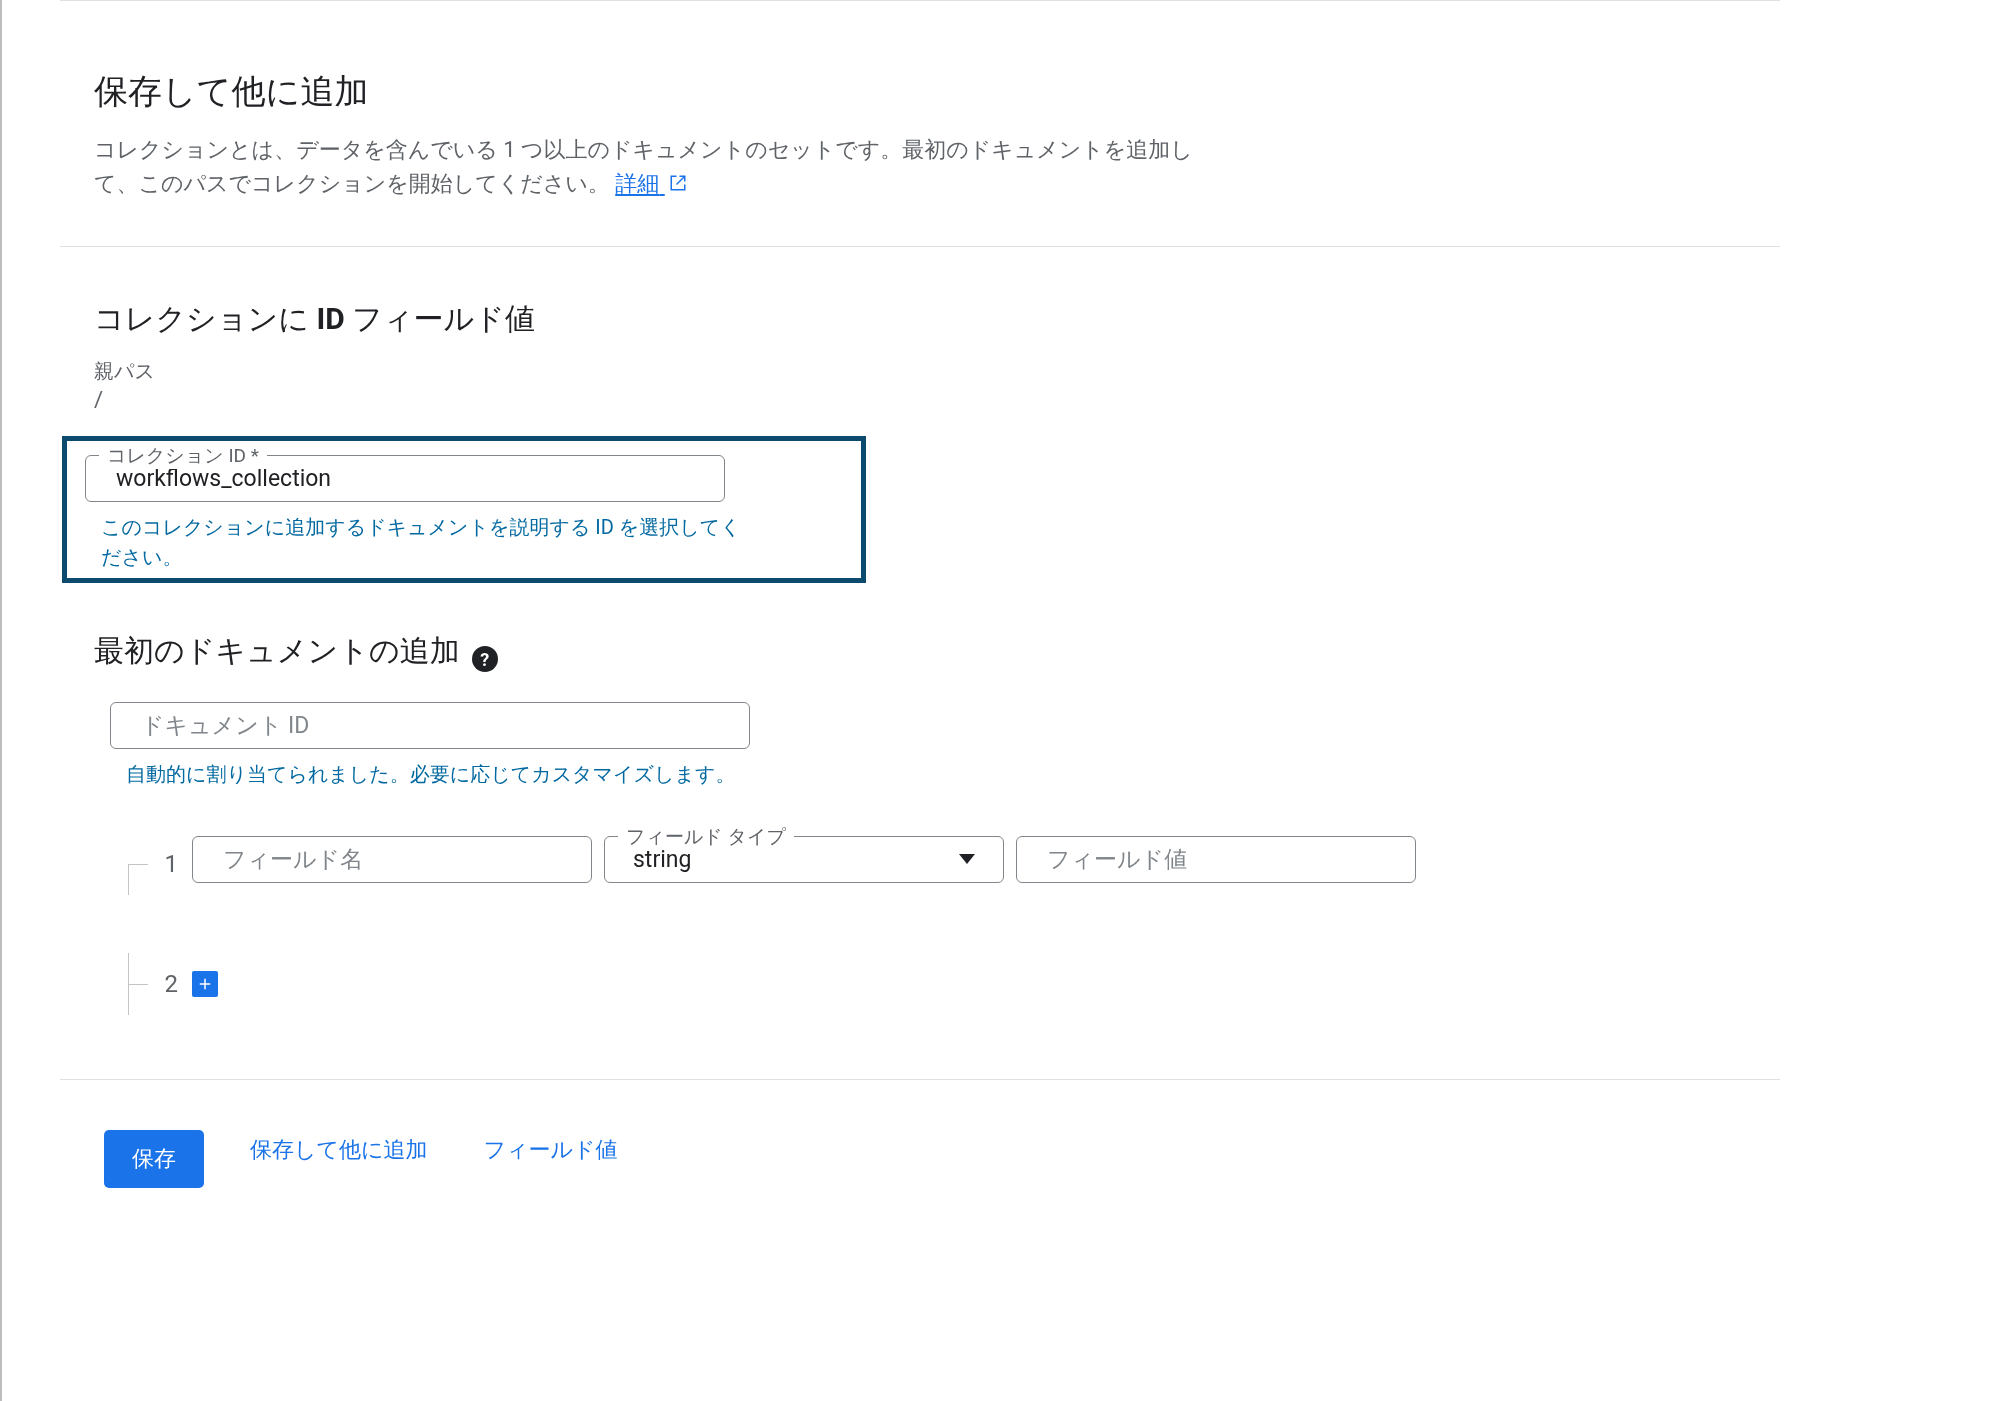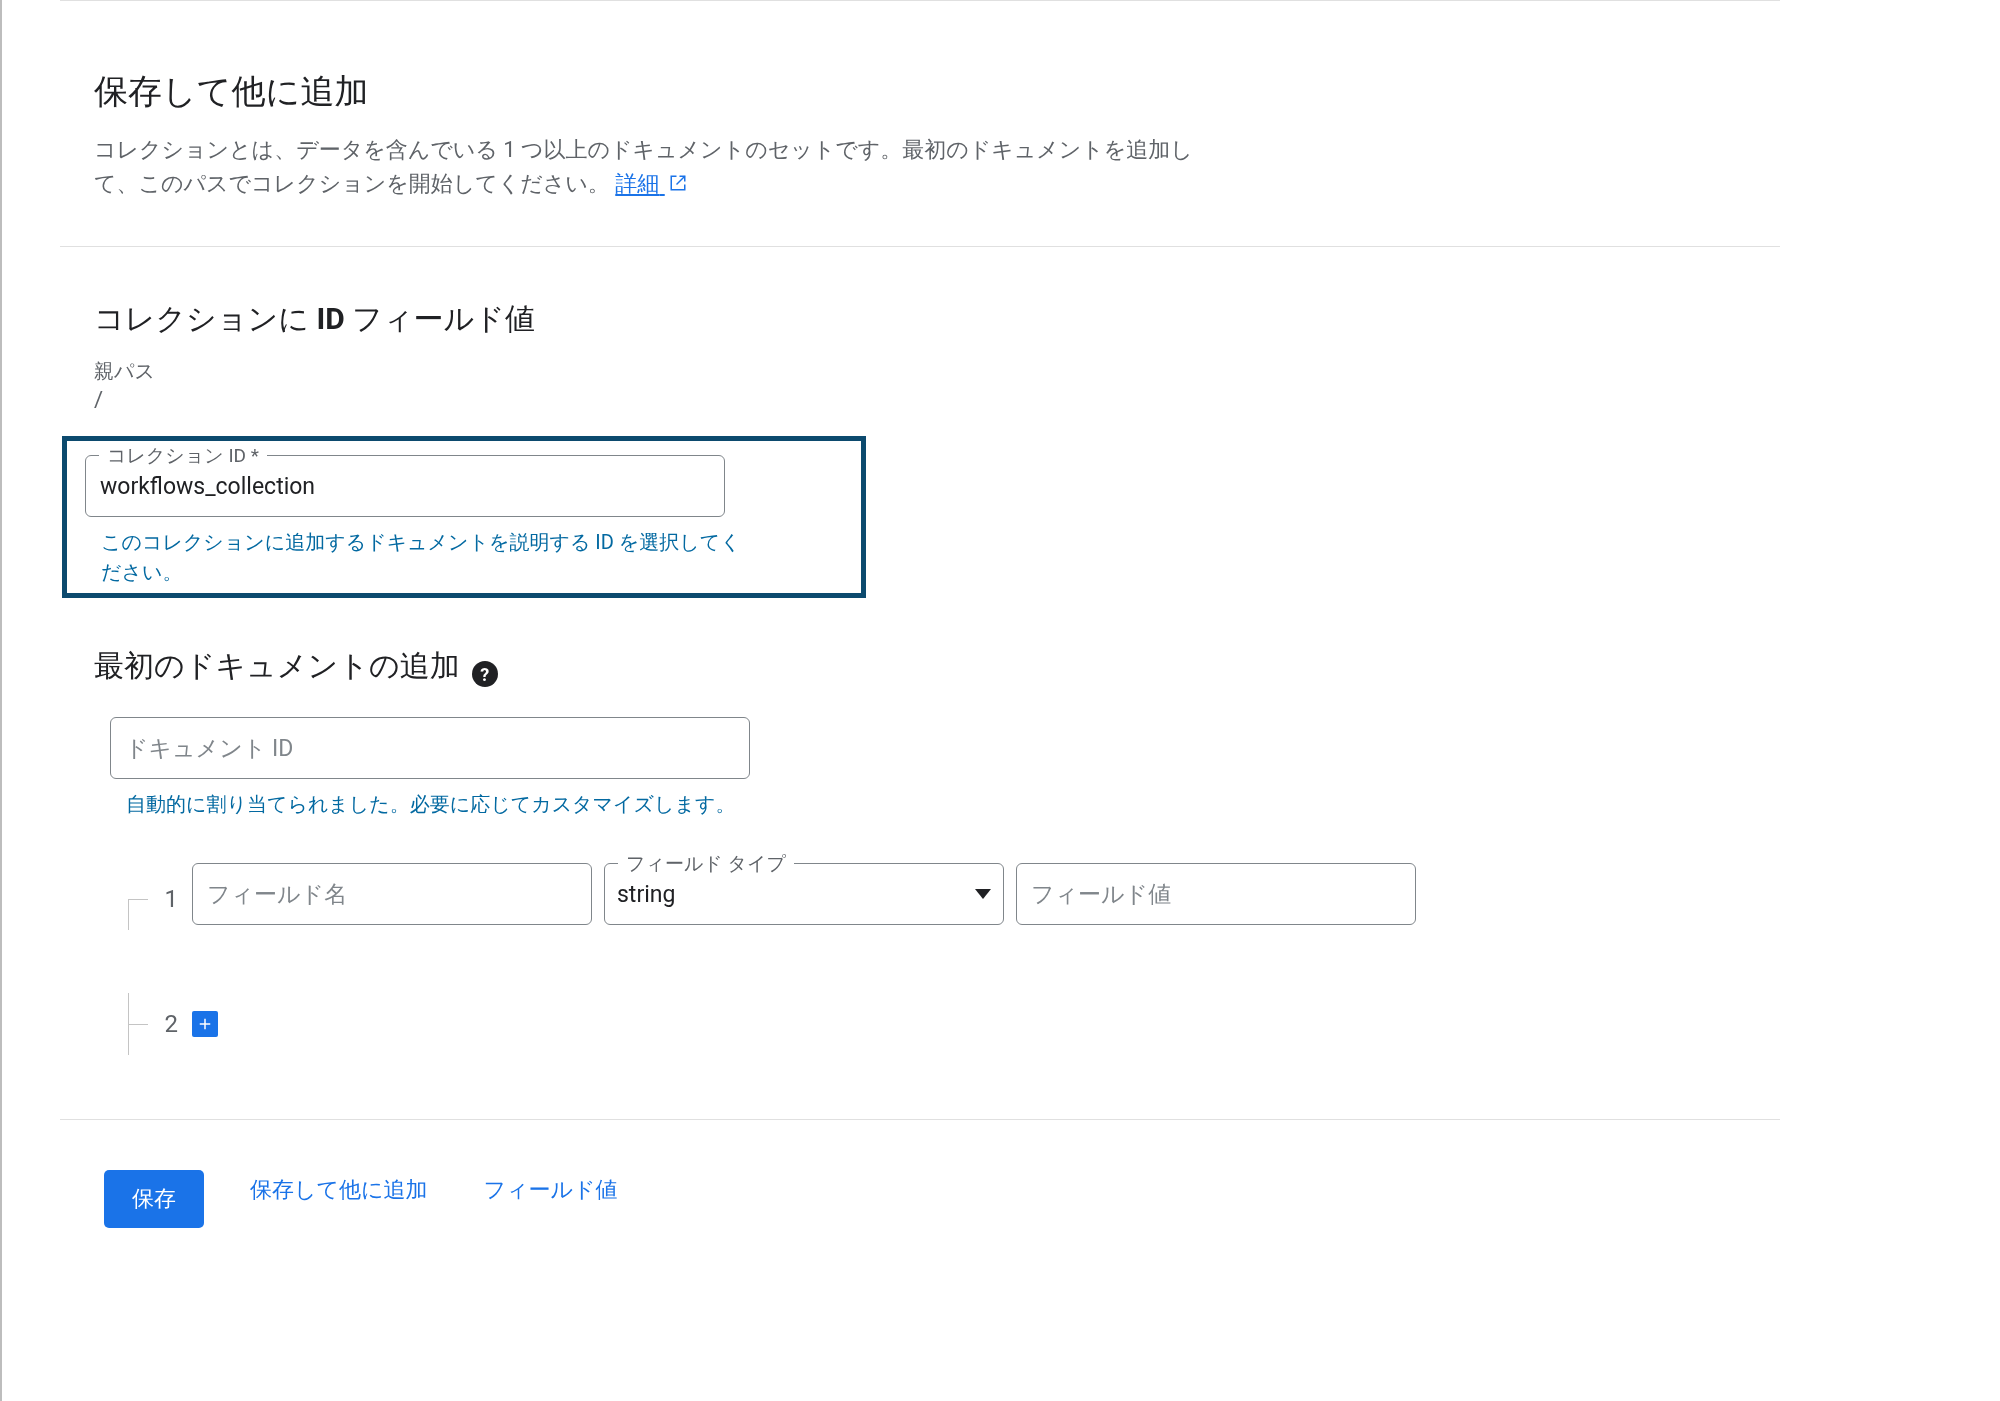--- a/index.html
+++ b/index.html
@@ -76,24 +76,24 @@
     width: 804px;
   }
   
   .field-wrap {
     position: relative;
     margin-bottom: 10px;
   }
   .outlined {
     border: 1px solid #80868b;
     border-radius: 6px;
-    height: 62px;
-    display: flex;
-    align-items: center;
-    padding: 0 12px;
+    height: 47px;
+    display: flex;
+    align-items: center;
+    padding: 0 28px;
     background: #fff;
   }
   .outlined input,
   .outlined .static-text {
     border: none;
     outline: none;
     font-size: 23px;
     flex: 1;
     background: transparent;
     color: #202124;

